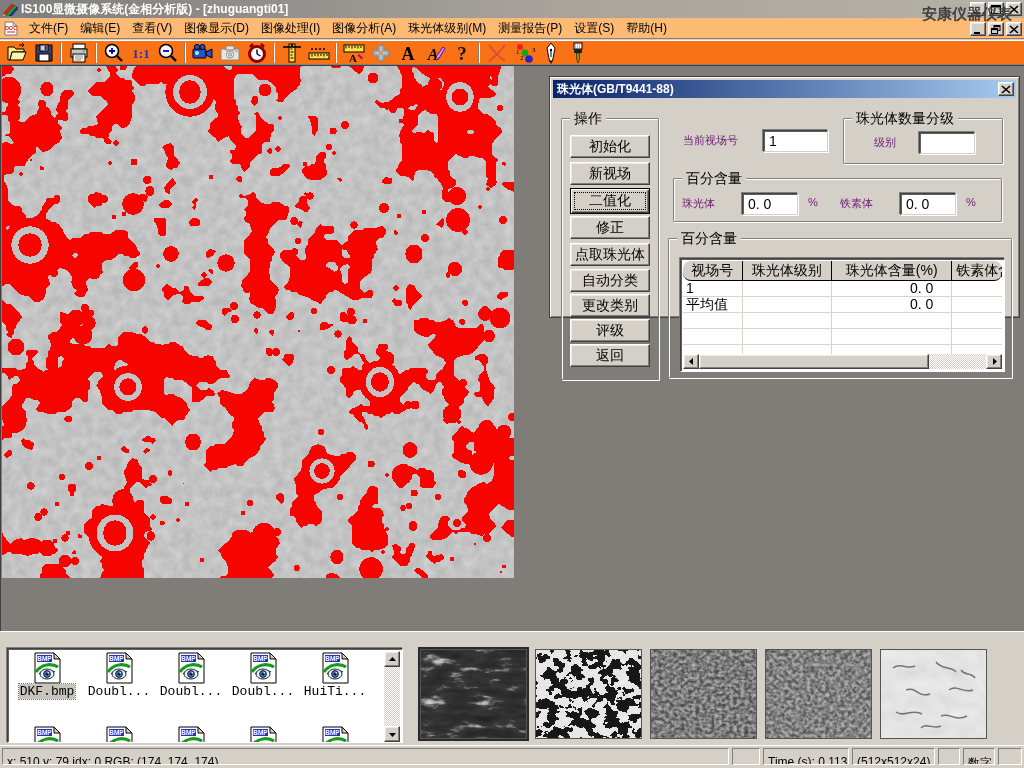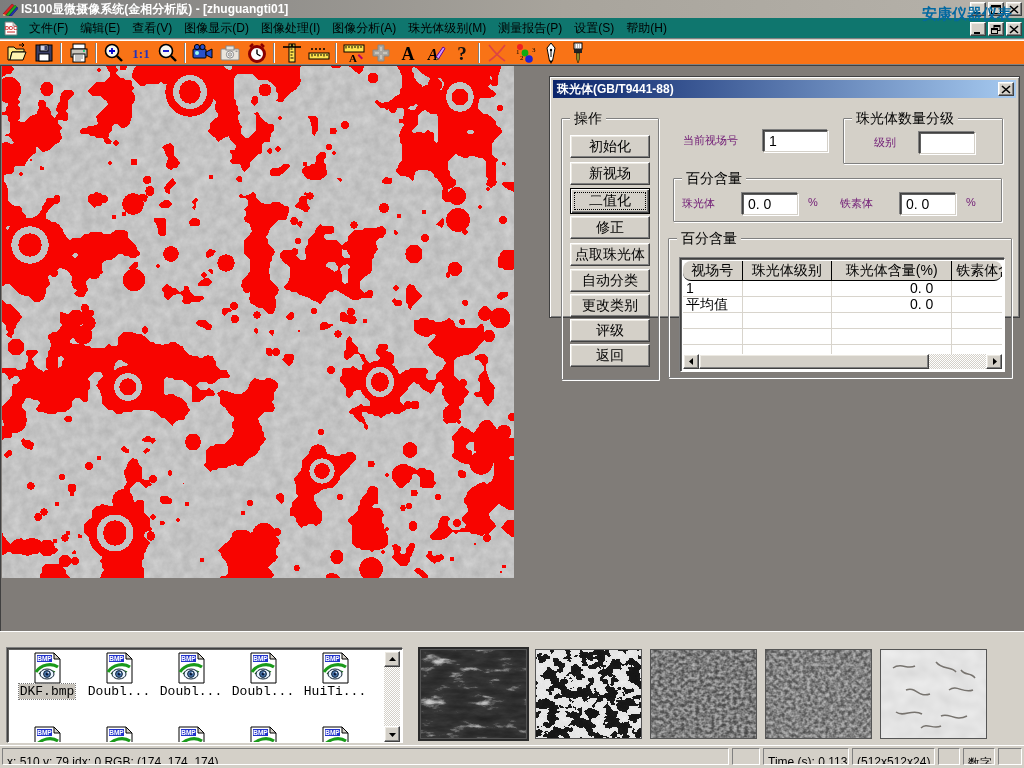--- a/index.html
+++ b/index.html
@@ -6,21 +6,21 @@
 html,body { width:1024px; height:768px; overflow:hidden; }
 body { font-family:"Liberation Sans", sans-serif; background:#d4d0c8; position:relative; font-size:12px; }
 
 #titlebar { position:absolute; left:0; top:0; width:1024px; height:18px;
   background:linear-gradient(90deg,#7d7d7d,#a8a49c 55%,#b6b2aa); display:flex; align-items:center; padding-left:2px; }
 #app-icon { width:16px; height:14px; margin-right:3px; }
 #title-text { color:#fff; font-weight:bold; font-size:12px; white-space:nowrap; }
 .winbtns { position:absolute; right:2px; top:2px; display:flex; gap:2px; }
 .wbtn { width:16px; height:14px; background:#d4d0c8; border-top:1px solid #fff; border-left:1px solid #fff; border-right:1px solid #404040; border-bottom:1px solid #404040; box-shadow:inset -1px -1px 0 #808080, inset 1px 1px 0 #ece9e2; display:flex; align-items:center; justify-content:center; }
 
-#menubar { position:absolute; left:0; top:18px; width:1024px; height:21px; background:#0f766e; display:flex; align-items:center; border-bottom:1px solid #808080; }
+#menubar { position:absolute; left:0; top:18px; width:1024px; height:21px; background:#fdba74; display:flex; align-items:center; border-bottom:1px solid #808080; }
 #mdi-doc-icon { width:16px; height:15px; margin:0 4px 0 3px; }
 .mitem { padding:3px 6px; color:#000; font-size:12px; white-space:nowrap; }
 #mdibtns { position:absolute; right:2px; top:22px; display:flex; gap:2px; z-index:5; }
 
 #toolbar { position:absolute; left:0; top:40px; width:1024px; height:25px; background:#f97316;
   border-top:1px solid #fff; border-bottom:1px solid #808080; display:flex; align-items:center; padding-left:3px; }
 .tbtn { width:27px; height:24px; display:flex; align-items:center; justify-content:center; }
 .tbsep { width:2px; height:20px; margin:0 3px; border-left:1px solid #808080; border-right:1px solid #fff; }
 
 #workspace { position:absolute; left:0; top:65px; width:1024px; height:566px; background:#807c78;
@@ -82,21 +82,21 @@
   border-right:1px solid #404040; border-bottom:1px solid #404040; box-shadow:inset -1px -1px 0 #808080, inset 1px 1px 0 #ece9e2;
   display:flex; align-items:center; justify-content:center; }
 #thumbstrip { position:absolute; left:420px; top:17px; display:flex; gap:8px; }
 .thumb { width:107px; height:90px; border:1px solid #555; background:#888; }
 .thumb.sel { outline:2px solid #2a2a2a; }
 .thumb svg { display:block; width:100%; height:100%; }
 
 #statusbar { position:absolute; left:0; top:745px; width:1024px; height:23px; background:#d4d0c8; border-top:1px solid #fff; display:flex; align-items:center; padding:2px 2px 3px 2px; gap:3px; }
 .spanel { height:17px; border-top:1px solid #808080; border-left:1px solid #808080; border-right:1px solid #fff; border-bottom:1px solid #fff; font-size:12px; color:#000; padding:6px 4px 0 4px; white-space:nowrap; overflow:hidden; }
 #sp-pos { flex:1; }
-#watermark { position:absolute; right:12px; top:5px; color:#0369a1; font-size:15px; font-weight:bold; z-index:50; white-space:nowrap; }
+#watermark { position:absolute; right:12px; top:5px; color:#404040; font-size:15px; font-weight:bold; z-index:50; white-space:nowrap; }
 </style>
 </head>
 <body>
 
 <div id="titlebar">
   <svg id="app-icon" viewBox="0 0 16 14">
     <path d="M1 12L10 2l2 1.6L4 13z" fill="#d22" stroke="#801" stroke-width=".5"></path>
     <path d="M4 13L13 3.2l1.6 1.4L7 14z" fill="#2a2" stroke="#060" stroke-width=".5"></path>
     <path d="M7 14L15 5l1 1.6L9.5 14z" fill="#23b" stroke="#015" stroke-width=".5"></path>
     <path d="M1 12l3 1-2.4.9z" fill="#fc6"></path>

